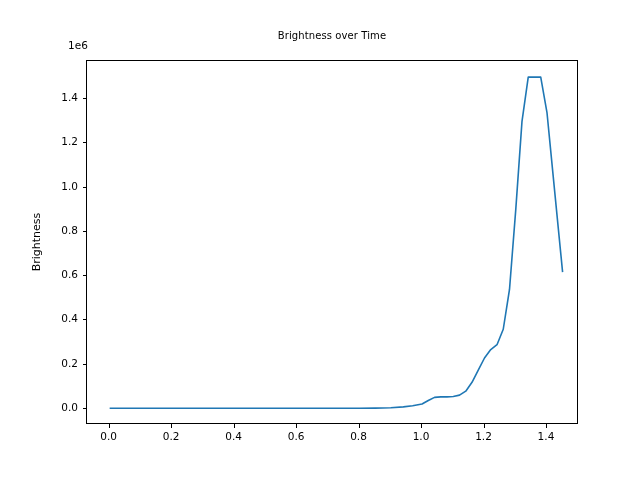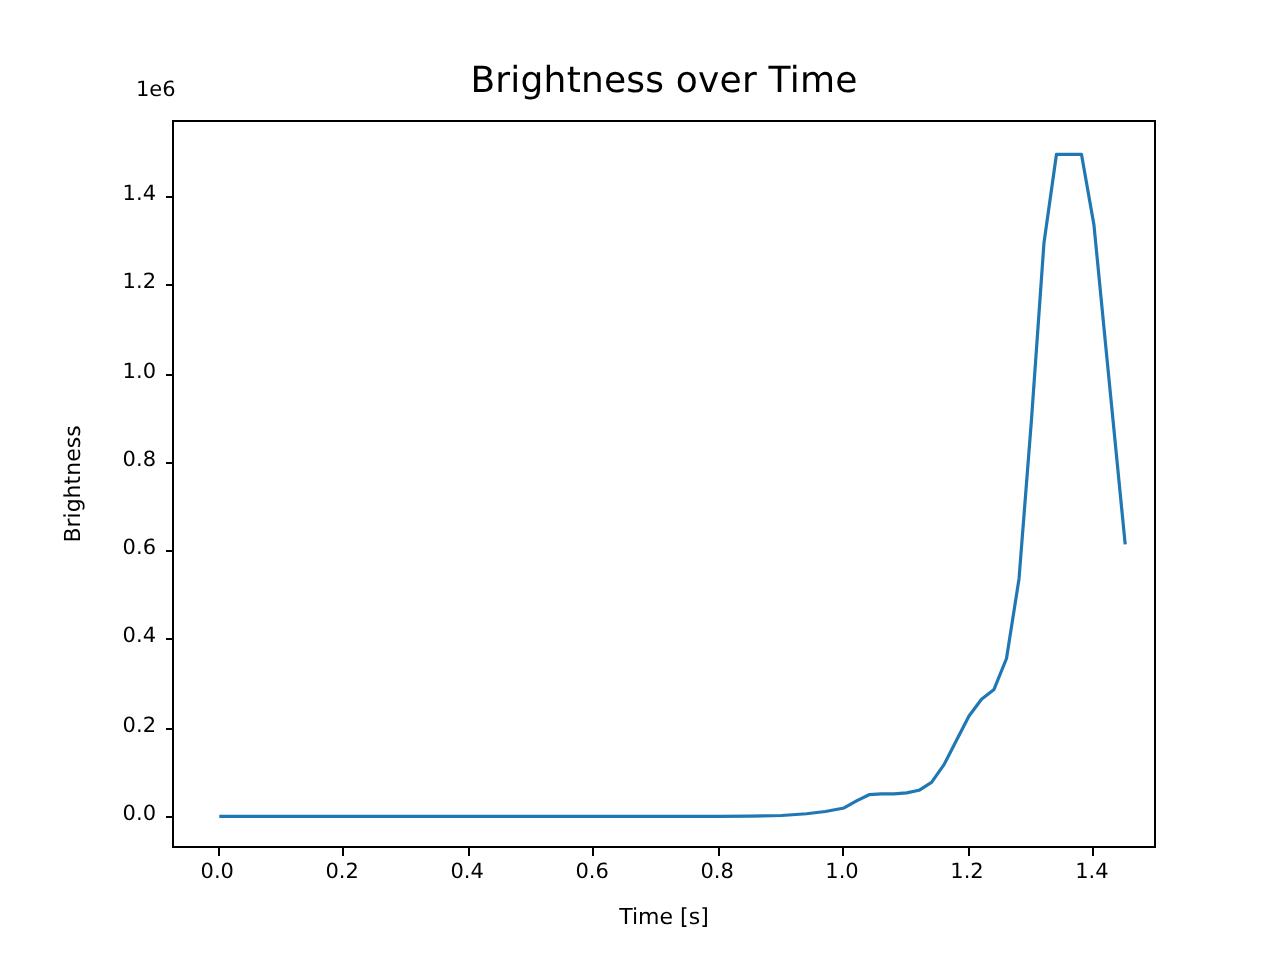--- a/index.html
+++ b/index.html
@@ -21,21 +21,21 @@
     height: 480px;
     background: #ffffff;
   }
   
   #chart-title {
     position: absolute;
     left: 86px;
     top: 30px;
     width: 492px;
     text-align: center;
-    font-size: 18px;
+    font-size: 10px;
     color: #000000;
     letter-spacing: 0.1px;
     white-space: nowrap;
   }
   
   #y-offset-text {
     position: absolute;
     left: 68px;
     top: 39px;
     font-size: 10.5px;
@@ -166,16 +166,15 @@
       <div class="ticklabel-y" style="top: 400.86px;">0.0</div>
       <div class="ticklabel-y" style="top: 356.63px;">0.2</div>
       <div class="ticklabel-y" style="top: 312.4px;">0.4</div>
       <div class="ticklabel-y" style="top: 268.17px;">0.6</div>
       <div class="ticklabel-y" style="top: 223.94px;">0.8</div>
       <div class="ticklabel-y" style="top: 179.71px;">1.0</div>
       <div class="ticklabel-y" style="top: 135.49px;">1.2</div>
       <div class="ticklabel-y" style="top: 91.26px;">1.4</div>
     </div>
 
-  <div id="xlabel">Time [s]</div>
   <div id="ylabel">Brightness</div>
 
 </div>
 
 </body></html>

